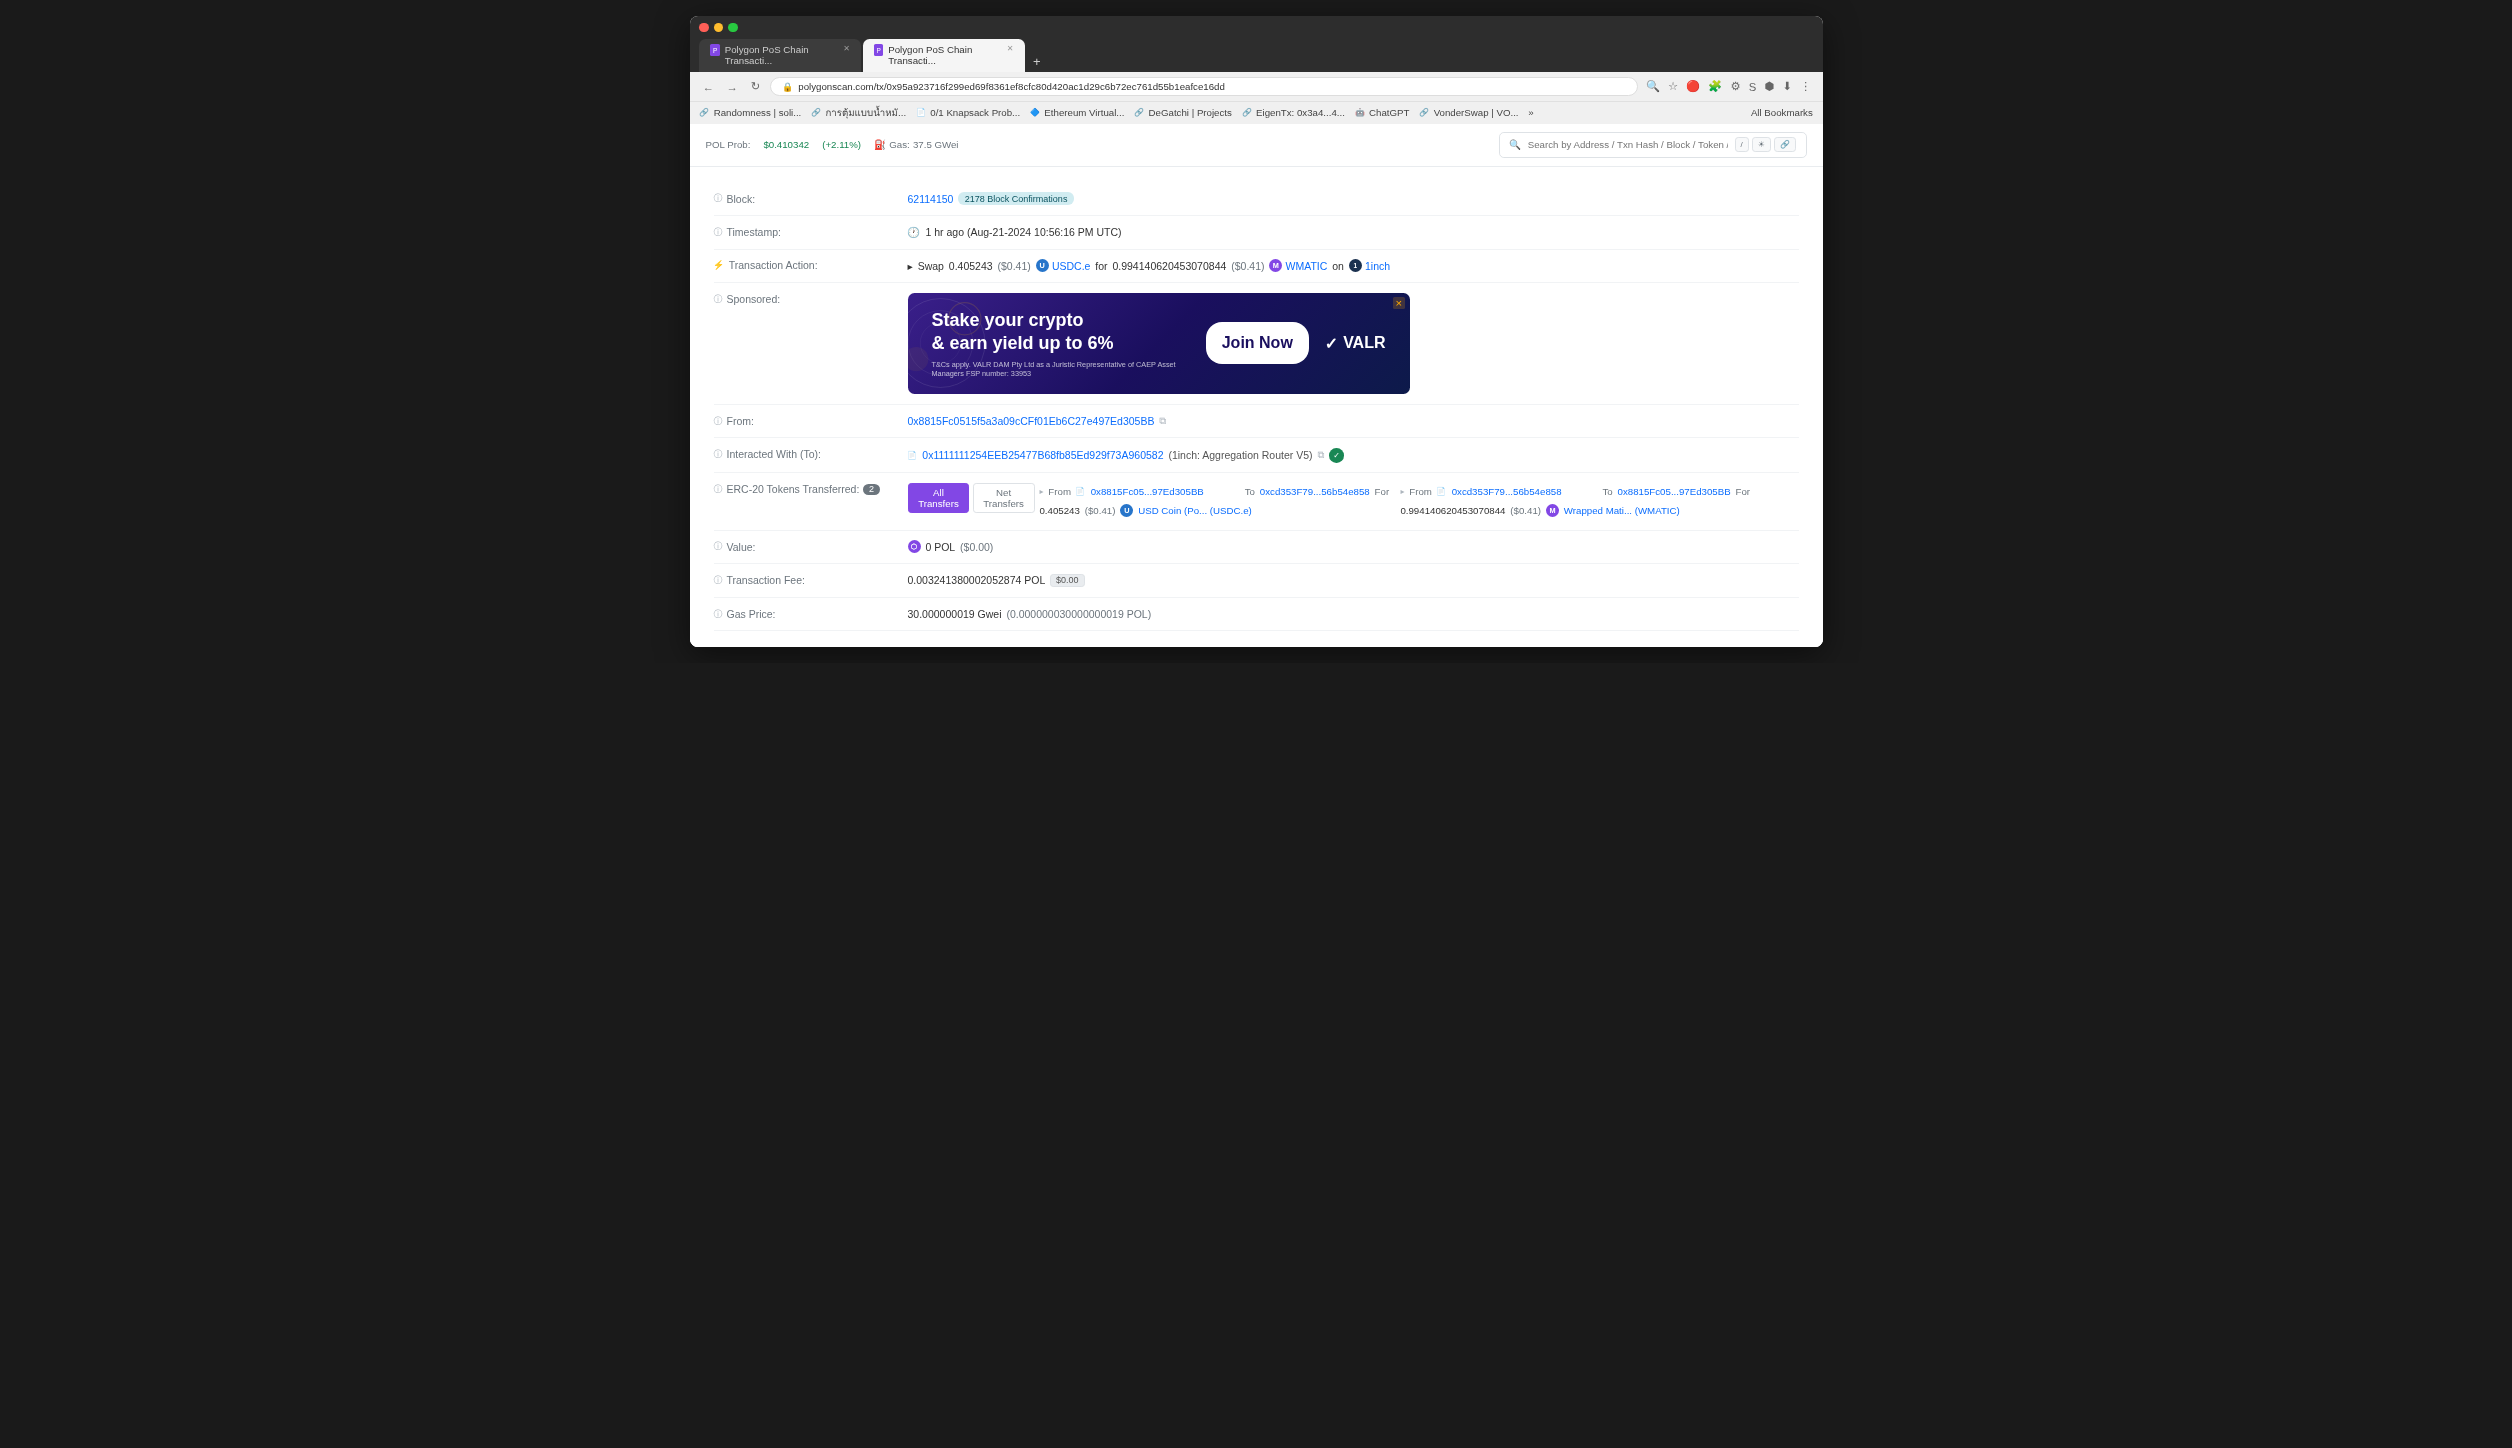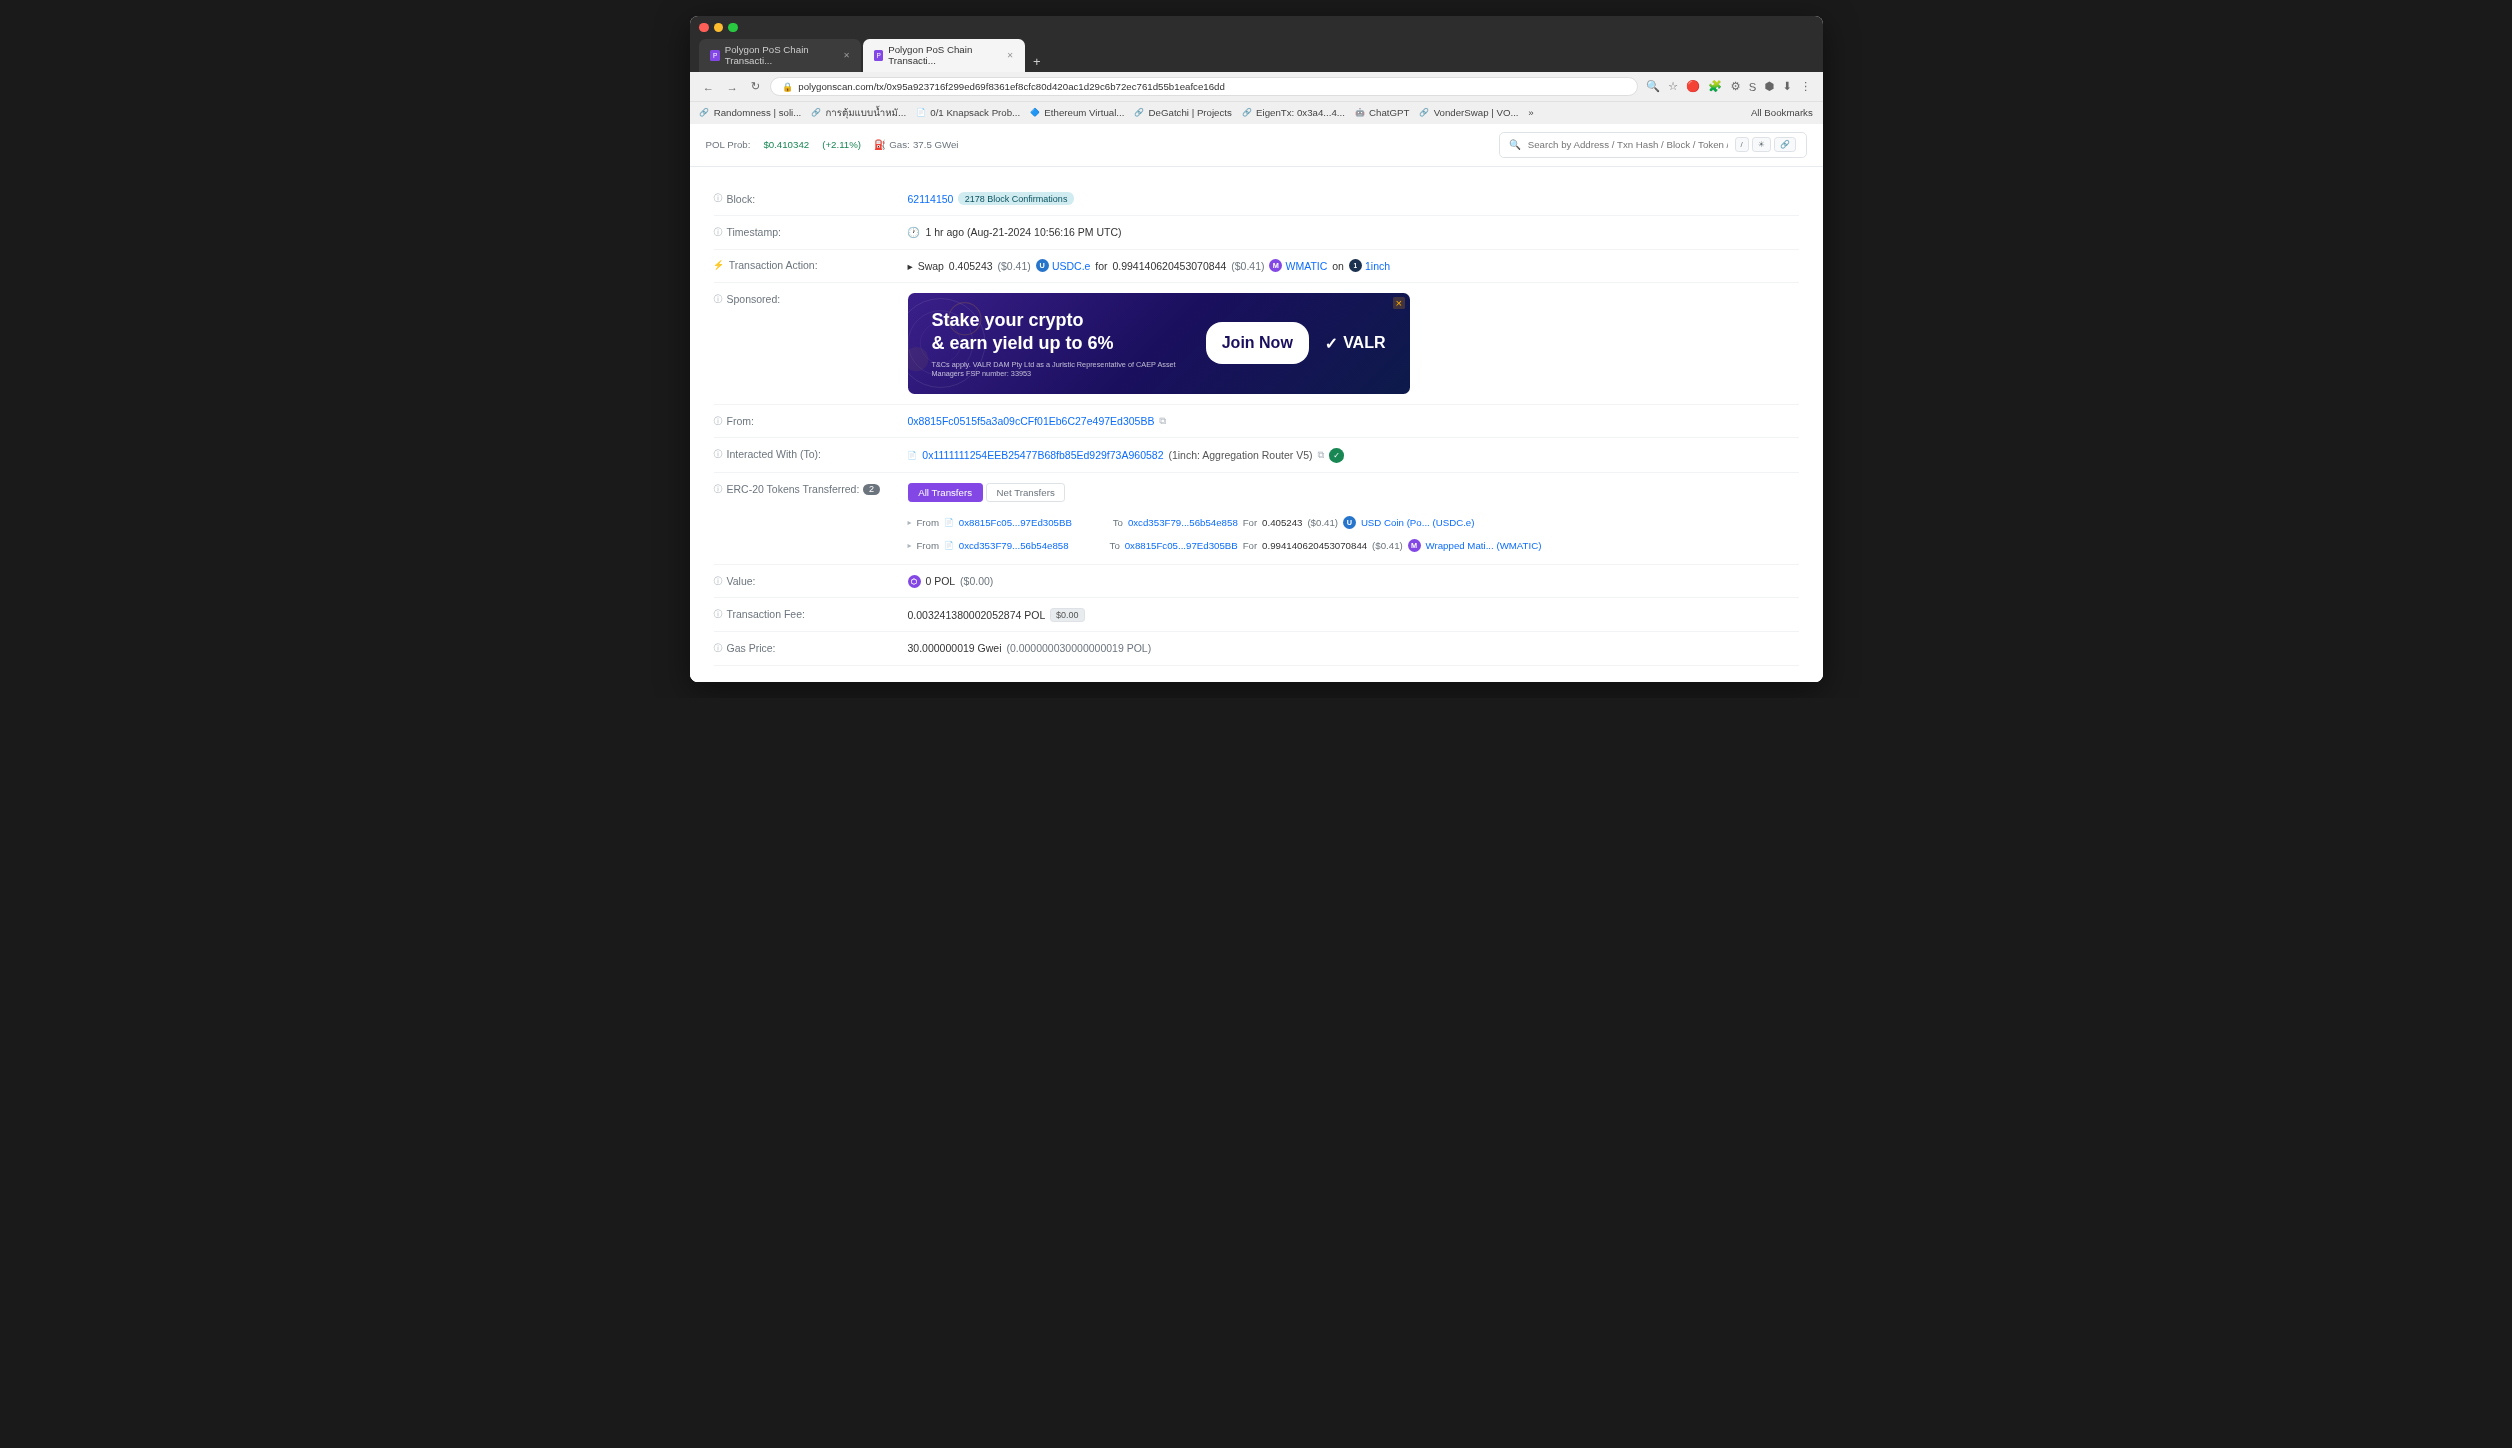--- a/index.html
+++ b/index.html
@@ -33,21 +33,20 @@
     .tl-yellow { background: #febc2e; }
     .tl-green { background: #28c840; }
 
     .tabs-bar {
       display: flex;
       align-items: flex-end;
       gap: 1.6px;
     }
     .tab {
       display: flex;
-      align-items: center;
       gap: 4.9px;
       padding: 5.7px 11.3px;
       background: #3c3c3c;
       border-radius: 6.5px 6.5px 0 0;
       font-size: 9.7px;
       color: #ccc;
       max-width: 162px;
       cursor: pointer;
     }
     .tab.active {
@@ -261,21 +260,21 @@
     .amount-text { color: #333; font-weight: 500; }
     .dollar-text { color: #6c757d; }
     .contract-icon { color: #6c757d; font-size: 8px; }
 
     
     .pol-icon { width: 13px; height: 13px; background: #8247e5; border-radius: 50%; display: inline-flex; align-items: center; justify-content: center; color: #fff; font-size: 7.3px; font-weight: bold; }
     .zero-badge { background: #e9ecef; border: 0.8px solid #dee2e6; border-radius: 3.2px; padding: 0.8px 4.9px; font-size: 9px; color: #555; }
 
     .field-value-block {
       display: flex;
-      flex-direction: column;
+      flex-direction: row;
       gap: 4.9px;
     }
     .erc20-transfers-section {
       display: flex;
       align-items: flex-start;
       gap: 16px;
       padding: 9.7px 0;
       border-bottom: 0.8px solid #f1f3f5;
     }
   </style>

